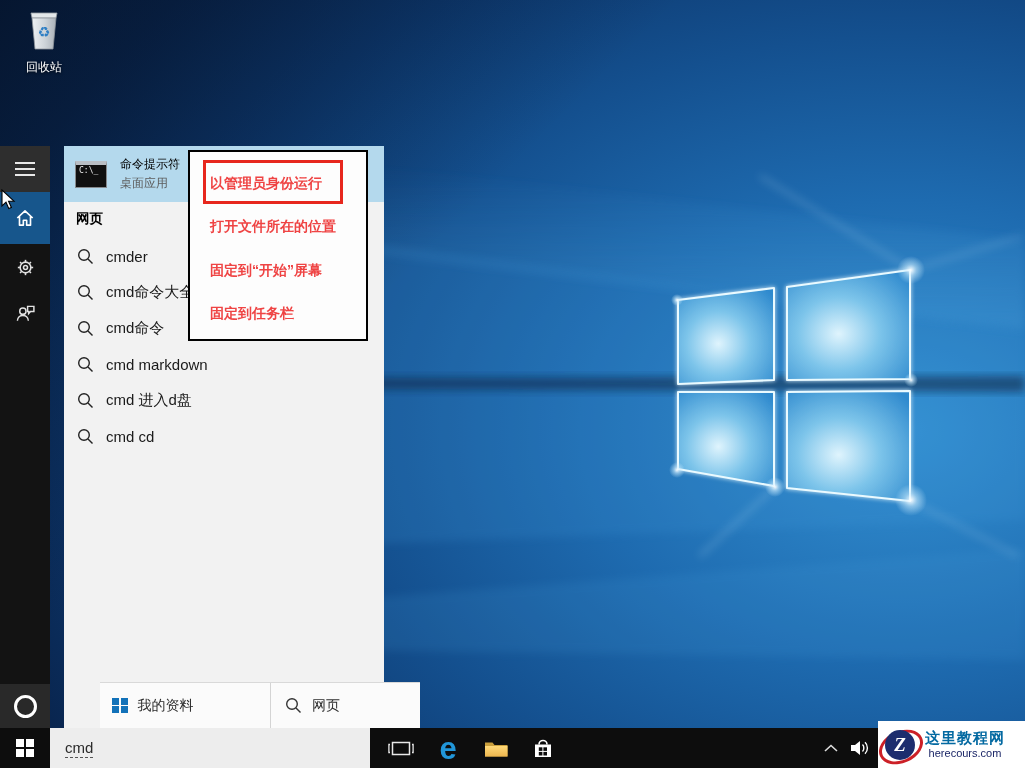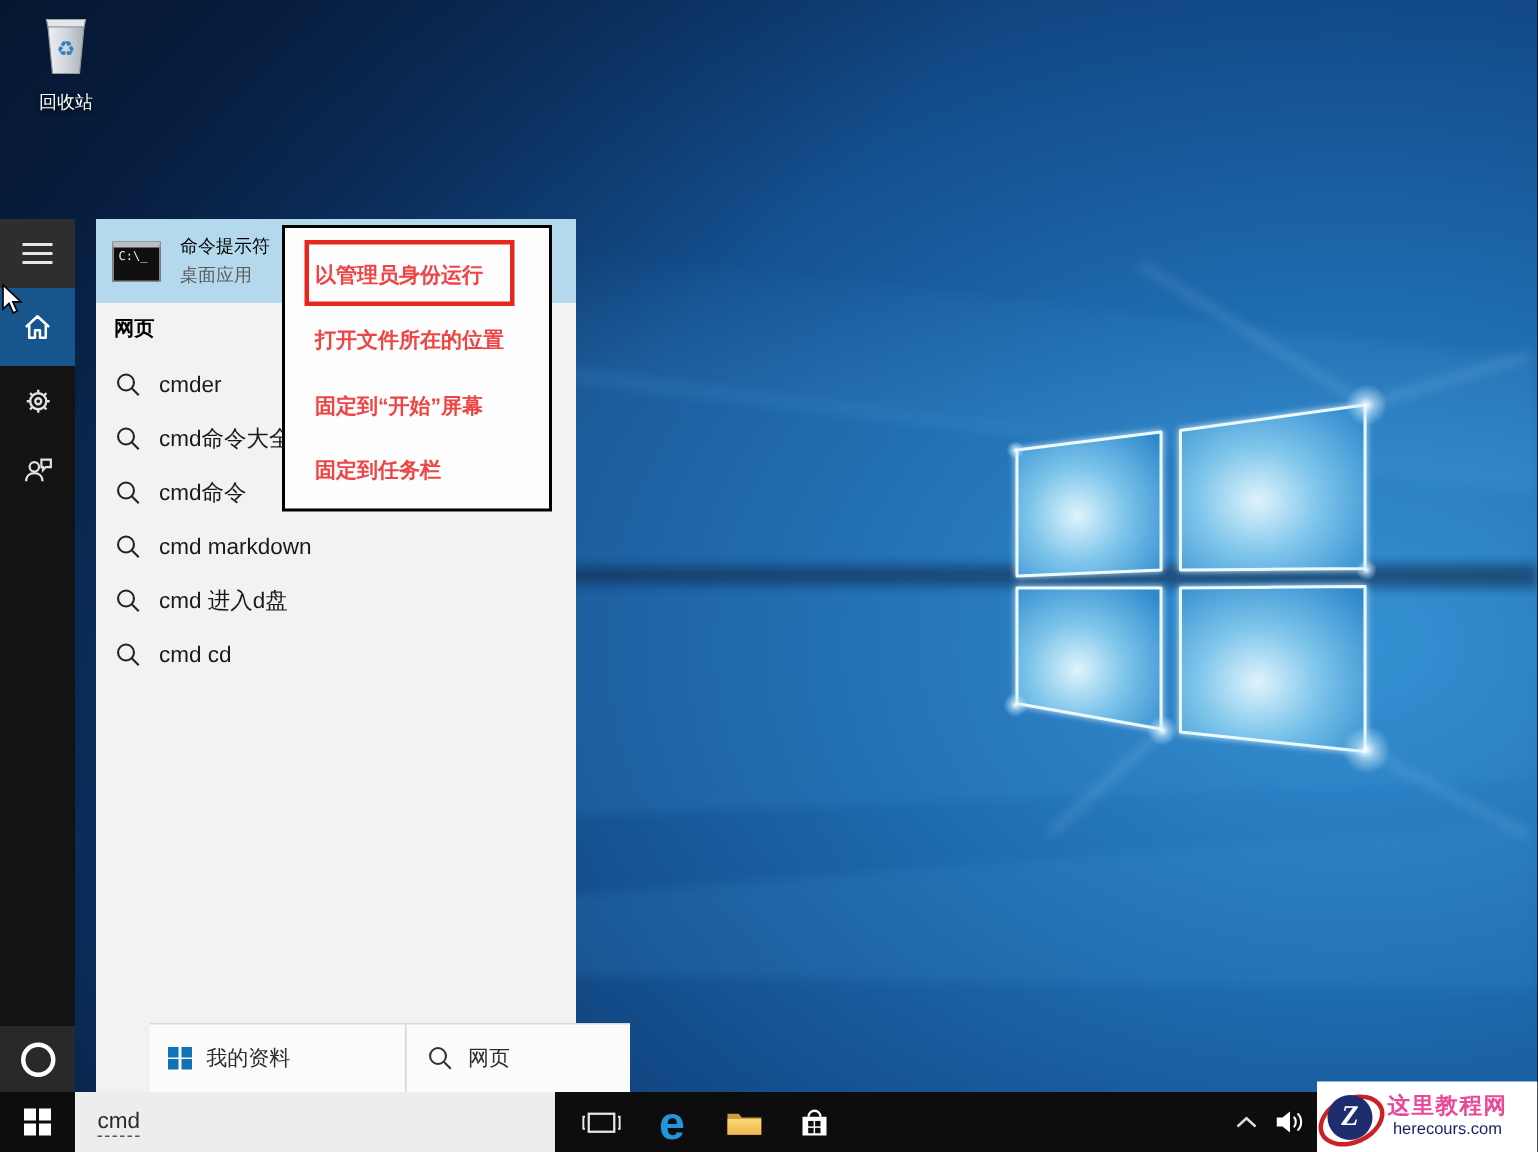--- a/index.html
+++ b/index.html
@@ -79,21 +79,21 @@
   .tb-speaker{left:846px;width:30px;}
 
   
   .watermark{position:absolute;right:0;bottom:0;width:147px;height:47px;background:#fff;z-index:70;display:flex;align-items:center;}
   .wm-logo{position:relative;width:46px;height:44px;flex:0 0 auto;}
   .wm-ring{position:absolute;left:0;top:8px;width:40px;height:26px;border:3px solid #cc2027;border-radius:50%;transform:rotate(-24deg);}
   .wm-circle{position:absolute;left:7px;top:7px;width:30px;height:30px;border-radius:50%;background:#1d2d6e;
     display:flex;align-items:center;justify-content:center;}
   .wm-circle span{color:#fff;font-weight:bold;font-style:italic;font-size:19px;font-family:"Liberation Serif",serif;}
   .wm-text{margin-left:1px;line-height:1.1;}
-  .wm-name{font-size:15px;font-weight:bold;color:#ec4899;letter-spacing:1px;}
+  .wm-name{font-size:15px;font-weight:bold;color:#0369a1;letter-spacing:1px;}
   .wm-url{font-size:11px;font-weight:normal;color:#1a2566;text-align:center;margin-top:1px;}
 </style>
 </head>
 <body>
 
 <div class="screen">
 
   <div class="desktop">
     <svg class="wallpaper-svg" width="1025" height="768" viewBox="0 0 1025 768">
       <defs>

